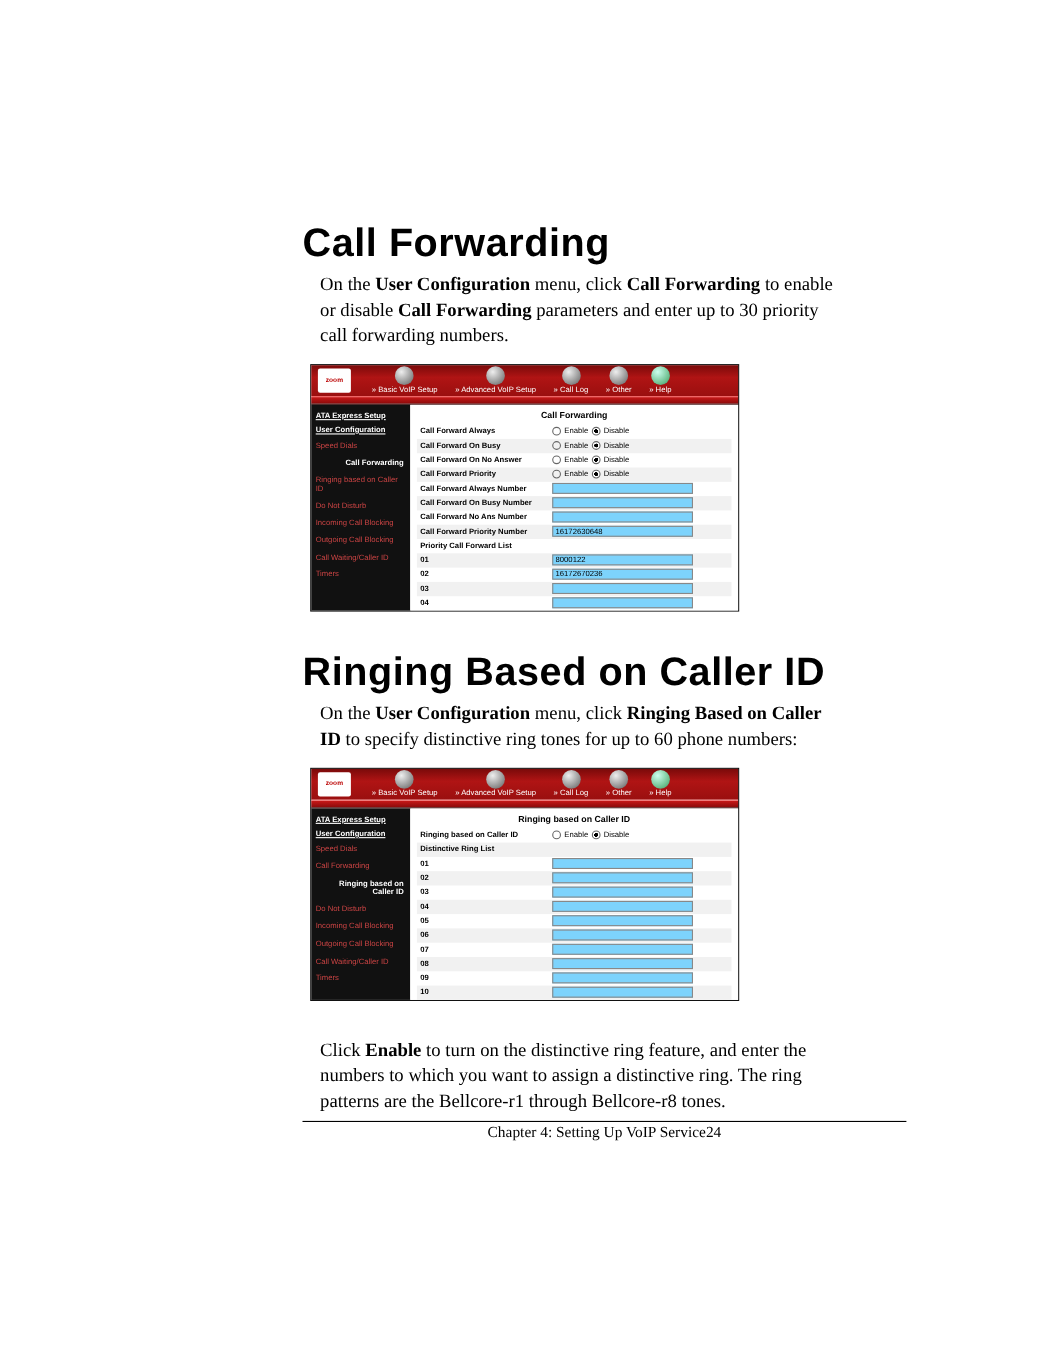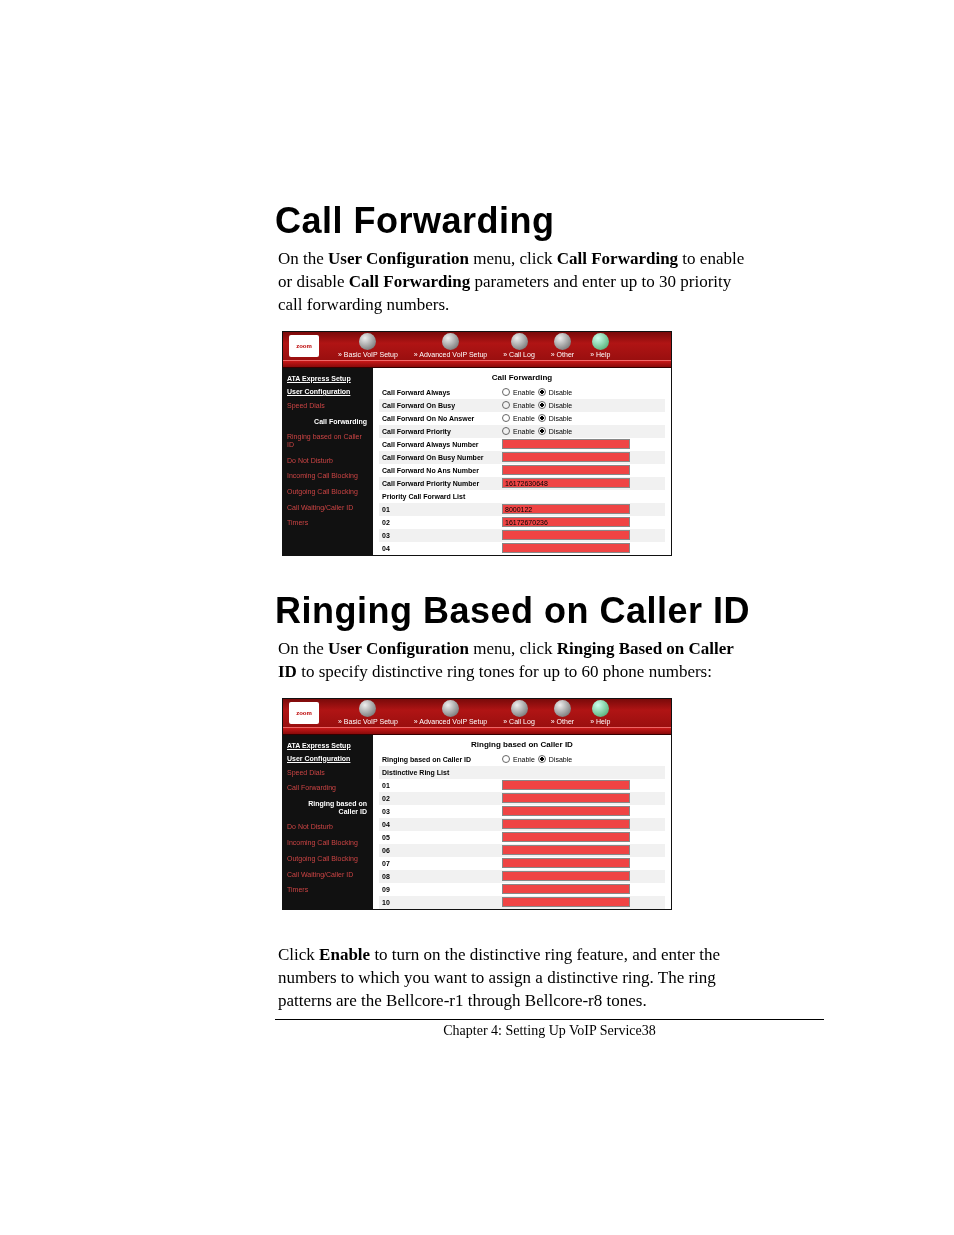--- a/index.html
+++ b/index.html
@@ -1,18 +1,18 @@
 <!DOCTYPE html>
 <html><head>
 <meta charset="utf-8">
 <style>
   html,body{margin:0;padding:0;background:#fff;font-family:Georgia,"Times New Roman",serif;color:#000}
   .page{width:954px;height:1235px;position:relative;box-sizing:border-box;padding:200px 130px 16px 275px}
   h1{font-family:Futura,"Century Gothic","Trebuchet MS",Arial,sans-serif;font-weight:700;font-size:36px;margin:0 0 6px 0;letter-spacing:.5px}
-  p{font-size:17px;line-height:1.35;margin:0 0 14px 3px;max-width:470px}
+  p{font-size:17px;line-height:1.35;margin:0 0 14px 16px;max-width:470px}
   b{font-weight:700}
 
   .shot{width:388px;margin:6px 0 34px 7px;border:1px solid #111;background:#fff;font-family:Arial,Helvetica,sans-serif}
   .topbar{height:28px;background:linear-gradient(#7a0a0a,#b01414 40%,#9a0f0f);display:flex;align-items:flex-end;color:#fff;font-size:7px}
   .logo{width:30px;height:22px;margin:3px 6px;background:#fff;border-radius:2px;display:flex;align-items:center;justify-content:center;color:#b00;font-size:6px;font-weight:700}
   .tabs{display:flex;gap:2px;align-items:flex-end;flex:1;padding-left:6px}
   .tabbtn{display:flex;flex-direction:column;align-items:center;gap:1px;padding:0 7px 2px 7px}
   .tabbtn .ic{width:17px;height:17px;border-radius:50%;background:radial-gradient(circle at 35% 30%,#eee,#888 70%,#555)}
   .tabbtn.help .ic{background:radial-gradient(circle at 35% 30%,#cfe,#6b8 70%,#476)}
   .redline{height:6px;background:linear-gradient(#c81818,#8a0a0a);border-top:1px solid #e66;border-bottom:1px solid #300}
@@ -23,21 +23,21 @@
   .side .mi.cur{color:#fff;font-weight:700;text-align:right;padding-right:6px}
   .main{flex:1;background:#fff}
   .mtitle{text-align:center;font-weight:700;font-size:8px;padding:5px 0 4px 0}
   .rows{padding:0 6px}
   .row{display:flex;align-items:center;font-size:7px;min-height:13px}
   .row.alt{background:#f1f1f1}
   .row .lab{width:120px;font-weight:700;padding:2px 0 2px 3px}
   .row .ctl{flex:1;display:flex;align-items:center;gap:3px}
   .radio{width:6px;height:6px;border:1px solid #666;border-radius:50%;display:inline-block}
   .radio.on{background:radial-gradient(circle,#000 0 40%,#fff 45% 100%)}
-  .txt{width:128px;height:10px;border:1px solid #888;background:#ef4444;font-size:7px;padding:0 2px;box-sizing:border-box}
+  .txt{width:128px;height:10px;border:1px solid #888;background:#7dd3fc;font-size:7px;padding:0 2px;box-sizing:border-box}
 
   .footer{position:absolute;left:275px;right:130px;bottom:196px}
   .footer hr{border:none;border-top:1px solid #000;margin:0 0 3px 0}
   .footer .line{display:flex;justify-content:center;font-size:14px}
 </style>
 </head>
 <body>
 
 <div class="page">
   <h1>Call Forwarding</h1>
@@ -308,16 +308,16 @@
     </div>
 
   <p>
     <span>Click </span><b>Enable</b><span> to turn on the distinctive ring feature, and enter the numbers to which you want to assign a distinctive ring. The ring patterns are the Bellcore-r1 through Bellcore-r8 tones.</span>
   </p>
 
   <div class="footer">
     <hr>
     <div class="line">
       <span>Chapter 4: Setting Up VoIP Service</span>
-      <span>38</span>
+      <span>24</span>
     </div>
   </div>
 </div>
 
 </body></html>

